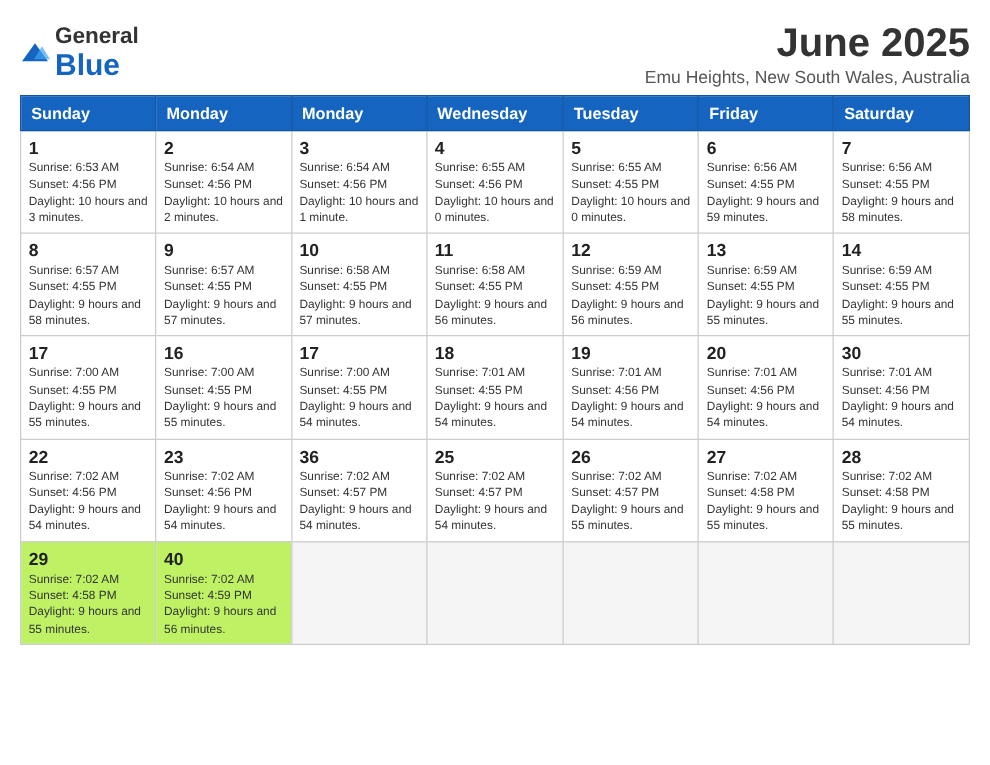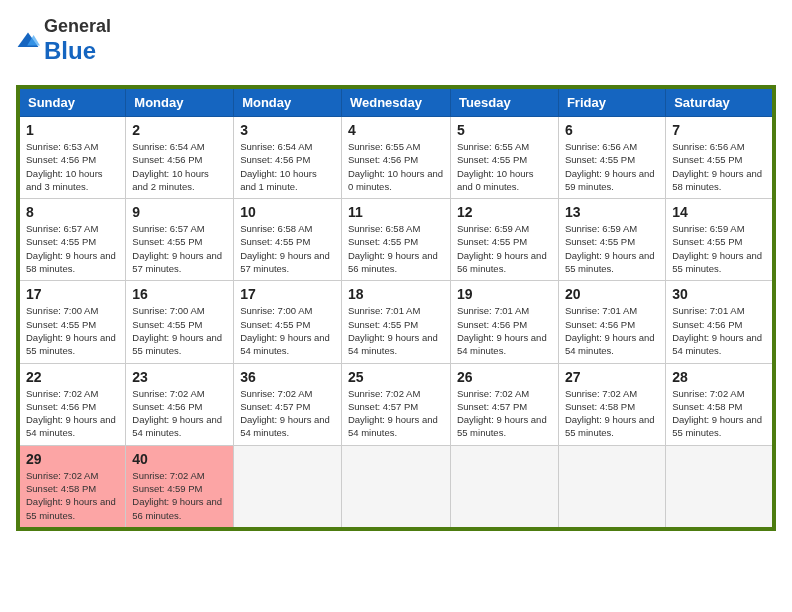--- a/index.html
+++ b/index.html
@@ -7,21 +7,21 @@
       font-family: Arial, sans-serif;
       background: #fff;
       width: 792px;
       min-height: 612px;
       padding: 16px;
     }
     .header-area {
       display: flex;
       justify-content: space-between;
       align-items: center;
-      margin-bottom: 20px;
+      margin-bottom: 7px;
     }
     .logo {
       display: flex;
       align-items: center;
       gap: 4px;
     }
     .logo-text-general {
       font-size: 18px;
       font-weight: bold;
       color: #333;
@@ -43,40 +43,40 @@
       font-weight: bold;
       color: #333;
     }
     .calendar-subtitle {
       font-size: 14px;
       color: #555;
     }
     .calendar-table {
       width: 100%;
       border-collapse: collapse;
-      border: 4px solid #4d7c0f;
+      border: 1px solid #4d7c0f;
     }
     .calendar-table th {
       background-color: #1565c0;
       color: #fff;
       text-align: left;
       padding: 6px 8px;
       font-size: 13px;
       border: 1px solid #1255a0;
     }
     .calendar-table td {
       border: 1px solid #ccc;
       vertical-align: top;
       padding: 5px 6px;
       width: 110px;
       min-height: 80px;
       background: #fff;
     }
     .calendar-table tr:last-child td {
-      background: #fca5a5;
+      background: #bef264;
     }
     .day-number {
       font-size: 14px;
       font-weight: bold;
       color: #222;
       display: block;
       margin-bottom: 2px;
     }
     .day-info {
       font-size: 9.5px;
@@ -93,20 +93,24 @@
 <div class="header-area">
   <div class="logo">
     <svg class="logo-icon" viewBox="0 0 30 25" xmlns="http://www.w3.org/2000/svg">
       <polygon points="15,2 28,20 2,20" fill="#1565c0"></polygon>
       <polygon points="22,5 30,18 14,18" fill="#42a5f5" opacity="0.7"></polygon>
     </svg>
     <div>
       <span class="logo-text-general">General</span><br>
       <span class="logo-text-blue">Blue</span>
     </div>
+  </div>
+  <div class="title-area">
+    <div class="calendar-title">June 2025</div>
+    <div class="calendar-subtitle">Emu Heights, New South Wales, Australia</div>
   </div>
 </div>
 
 <table class="calendar-table">
   <thead>
     <tr>
       <th>Sunday</th>
       <th>Monday</th>
       <th>Monday</th>
       <th>Wednesday</th>

